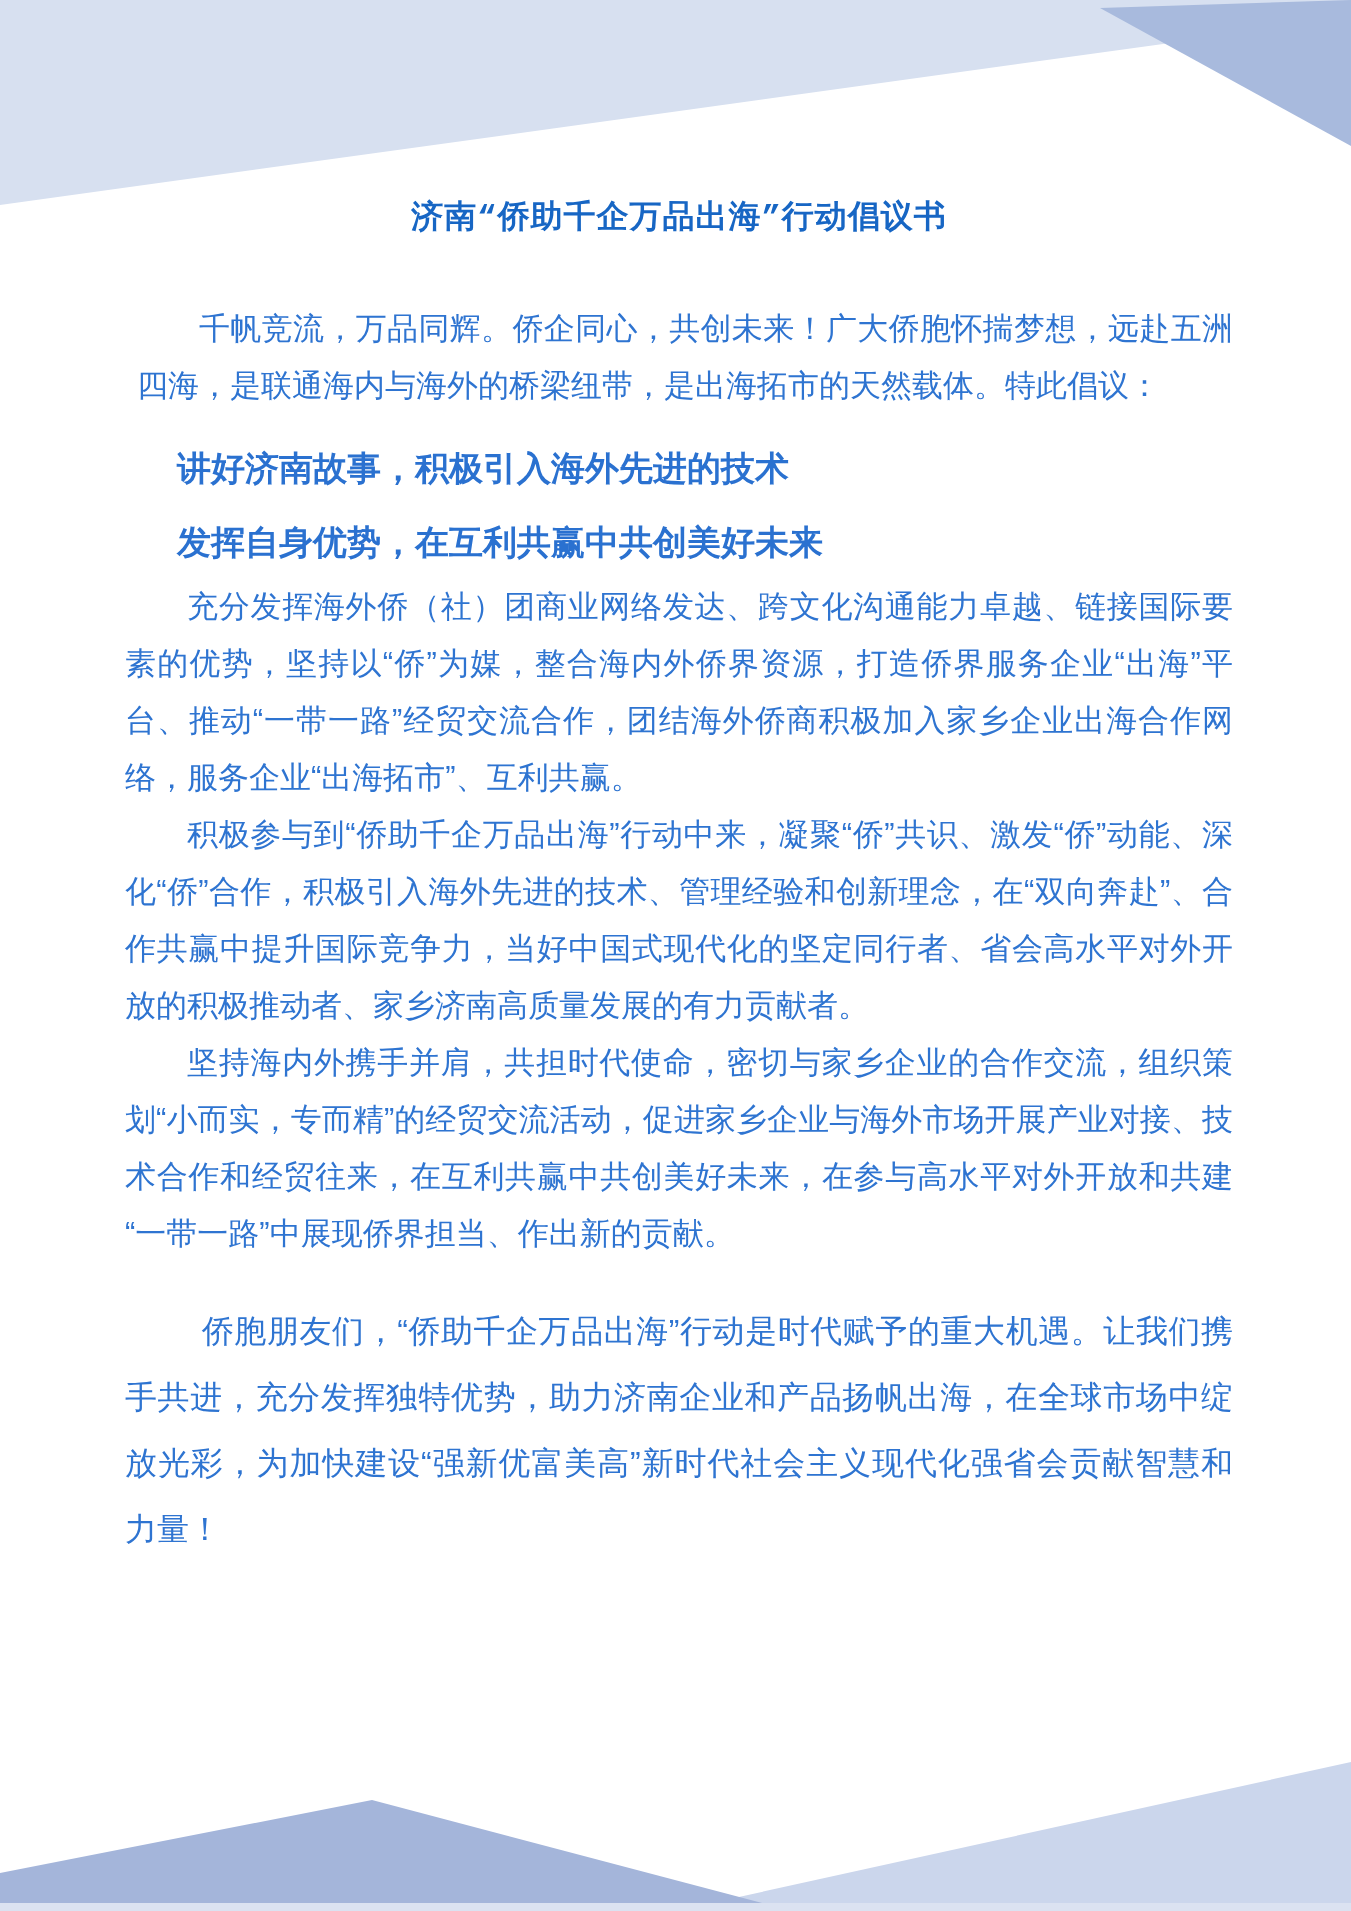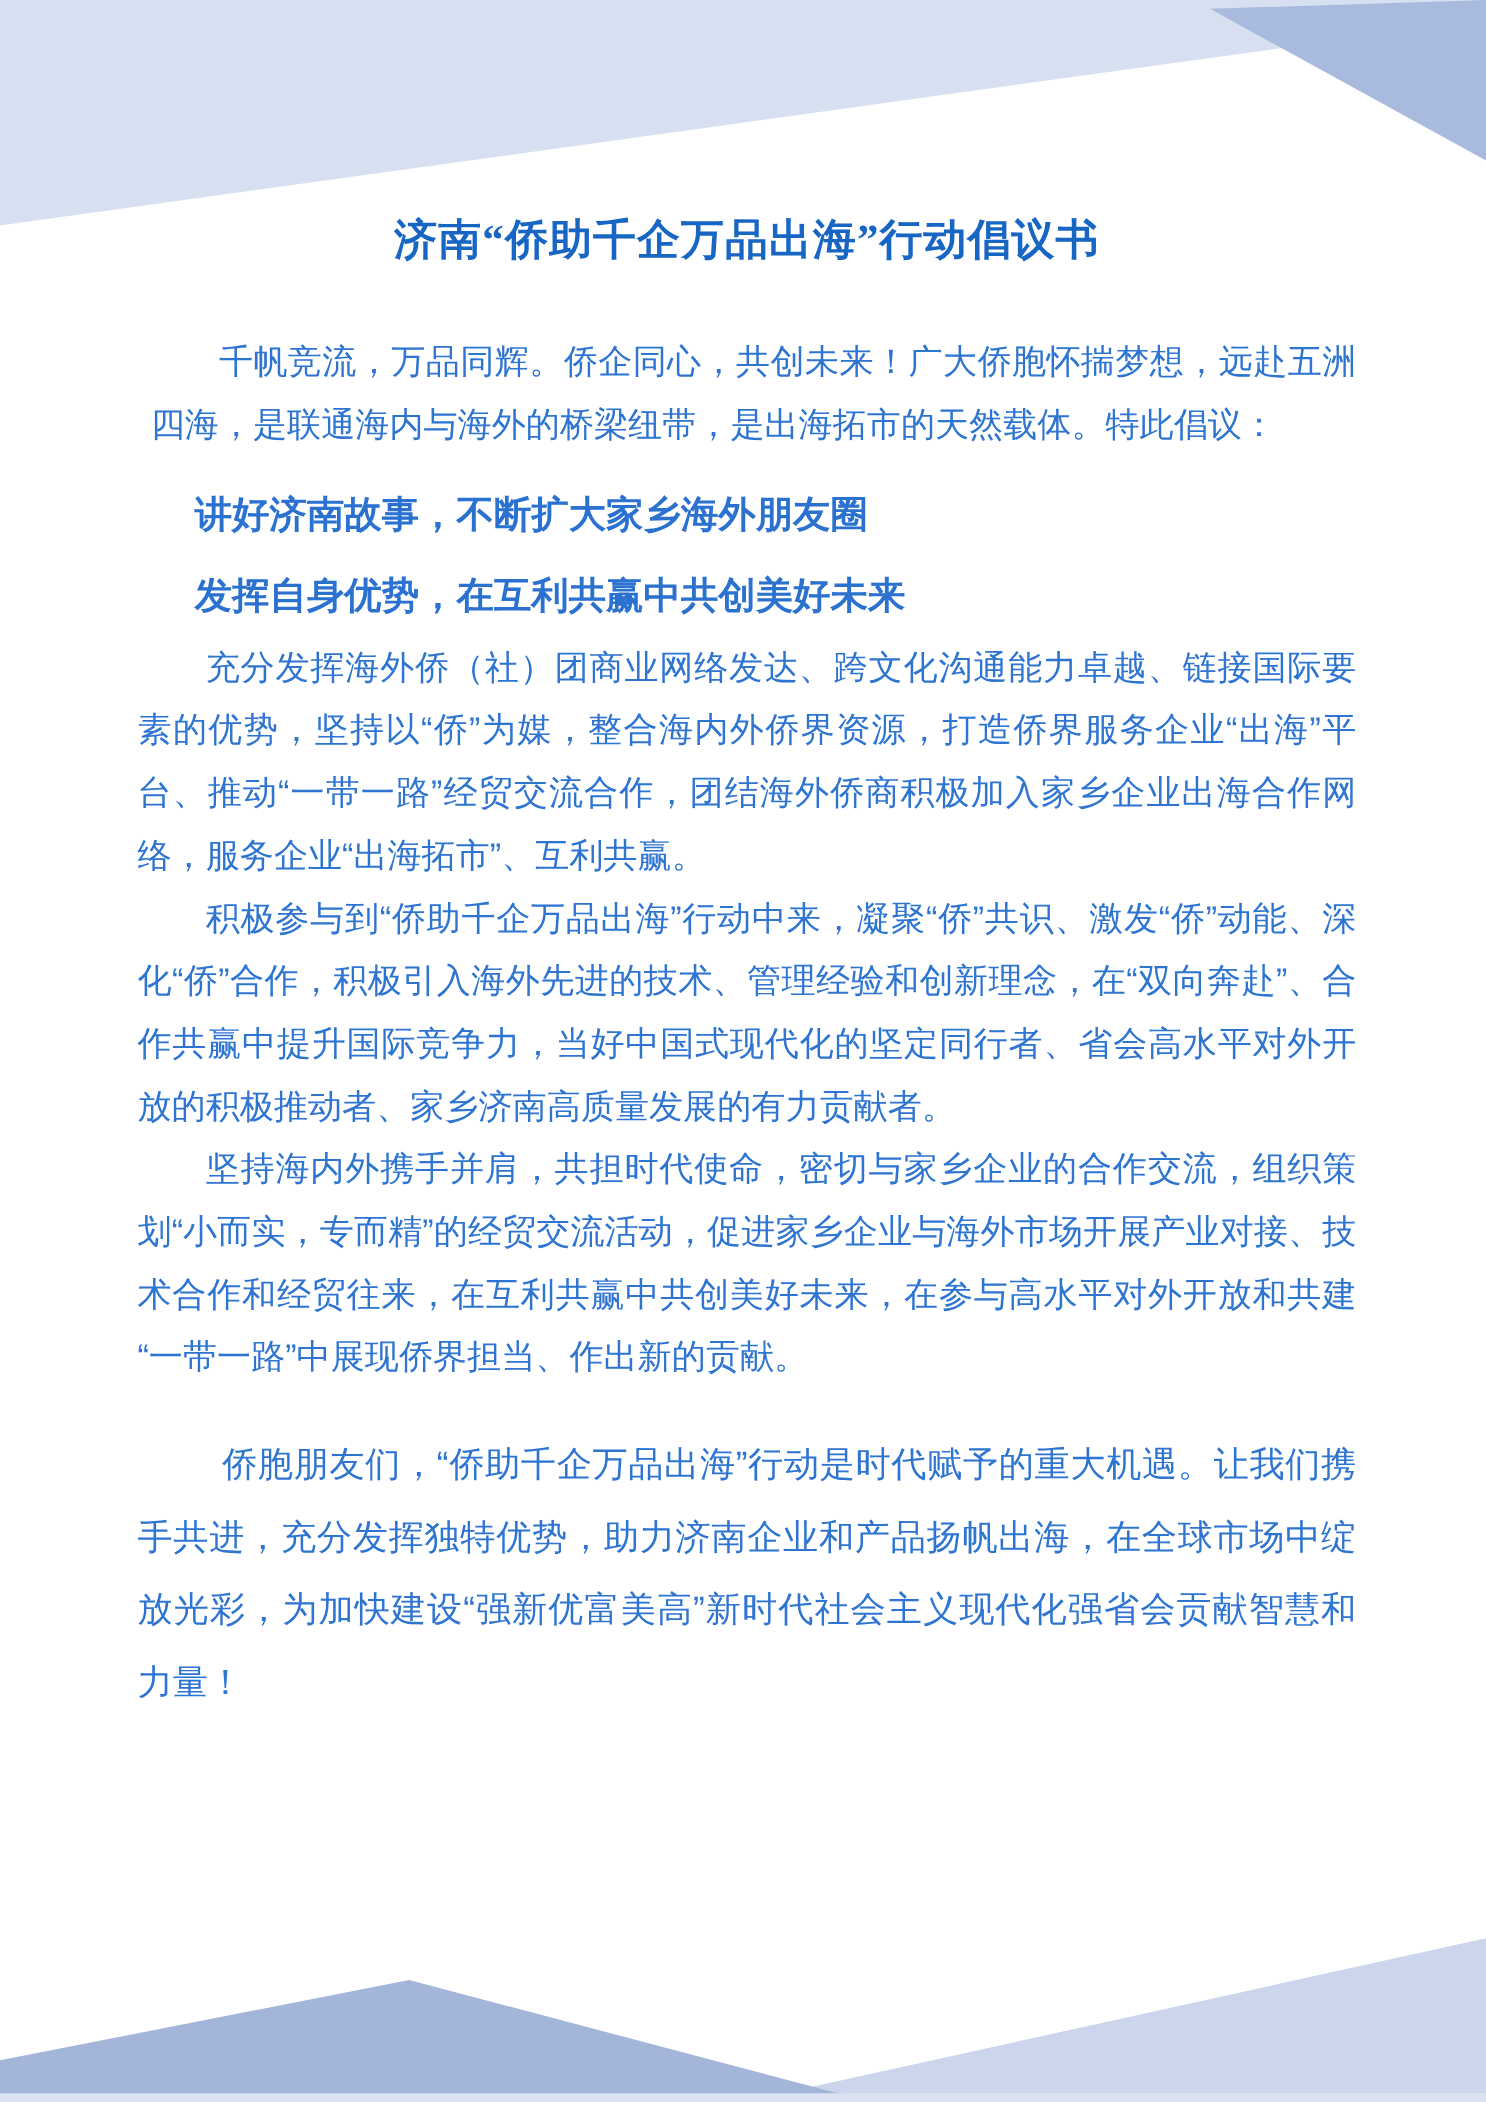--- a/index.html
+++ b/index.html
@@ -40,23 +40,23 @@
   }
   
   .content{
     position:absolute;
     left:125px;
     top:190px;
     width:1108px;
     color:#2e74d1;
   }
   .doc-title{
-    font-family:Liberation Serif, serif;
+    font-family:Liberation Mono, monospace;
     font-weight:bold;
-    font-size:39px;
+    font-size:32px;
     line-height:58px;
     color:#1766c4;
     text-align:center;
     letter-spacing:1px;
     margin:0 0 52px 0;
     white-space:nowrap;
   }
   .para{
     font-size:31px;
     line-height:57px;
@@ -100,21 +100,21 @@
   <div class="deco deco-bottom-light"></div>
   <div class="deco deco-bottom-dark"></div>
   <div class="deco deco-bottom-strip"></div>
 
   <div class="content">
 
     <h1 class="doc-title">济南“侨助千企万品出海”行动倡议书</h1>
 
     <p class="para">千帆竞流，万品同辉。侨企同心，共创未来！广大侨胞怀揣梦想，远赴五洲四海，是联通海内与海外的桥梁纽带，是出海拓市的天然载体。特此倡议：</p>
 
-    <h2 class="sec-heading">讲好济南故事，不断扩大家乡海外朋友圈</h2>
+    <h2 class="sec-heading">讲好济南故事，积极引入海外先进的技术</h2>
 
     <h2 class="sec-heading">发挥自身优势，在互利共赢中共创美好未来</h2>
     <p class="sec-body">充分发挥海外侨（社）团商业网络发达、跨文化沟通能力卓越、链接国际要素的优势，坚持以“侨”为媒，整合海内外侨界资源，打造侨界服务企业“出海”平台、推动“一带一路”经贸交流合作，团结海外侨商积极加入家乡企业出海合作网络，服务企业“出海拓市”、互利共赢。</p>
 
     <p class="sec-body">积极参与到“侨助千企万品出海”行动中来，凝聚“侨”共识、激发“侨”动能、深化“侨”合作，积极引入海外先进的技术、管理经验和创新理念，在“双向奔赴”、合作共赢中提升国际竞争力，当好中国式现代化的坚定同行者、省会高水平对外开放的积极推动者、家乡济南高质量发展的有力贡献者。</p>
 
     <p class="sec-body">坚持海内外携手并肩，共担时代使命，密切与家乡企业的合作交流，组织策划“小而实，专而精”的经贸交流活动，促进家乡企业与海外市场开展产业对接、技术合作和经贸往来，在互利共赢中共创美好未来，在参与高水平对外开放和共建“一带一路”中展现侨界担当、作出新的贡献。</p>
 
     <p class="closing">侨胞朋友们，“侨助千企万品出海”行动是时代赋予的重大机遇。让我们携手共进，充分发挥独特优势，助力济南企业和产品扬帆出海，在全球市场中绽放光彩，为加快建设“强新优富美高”新时代社会主义现代化强省会贡献智慧和力量！</p>
 

